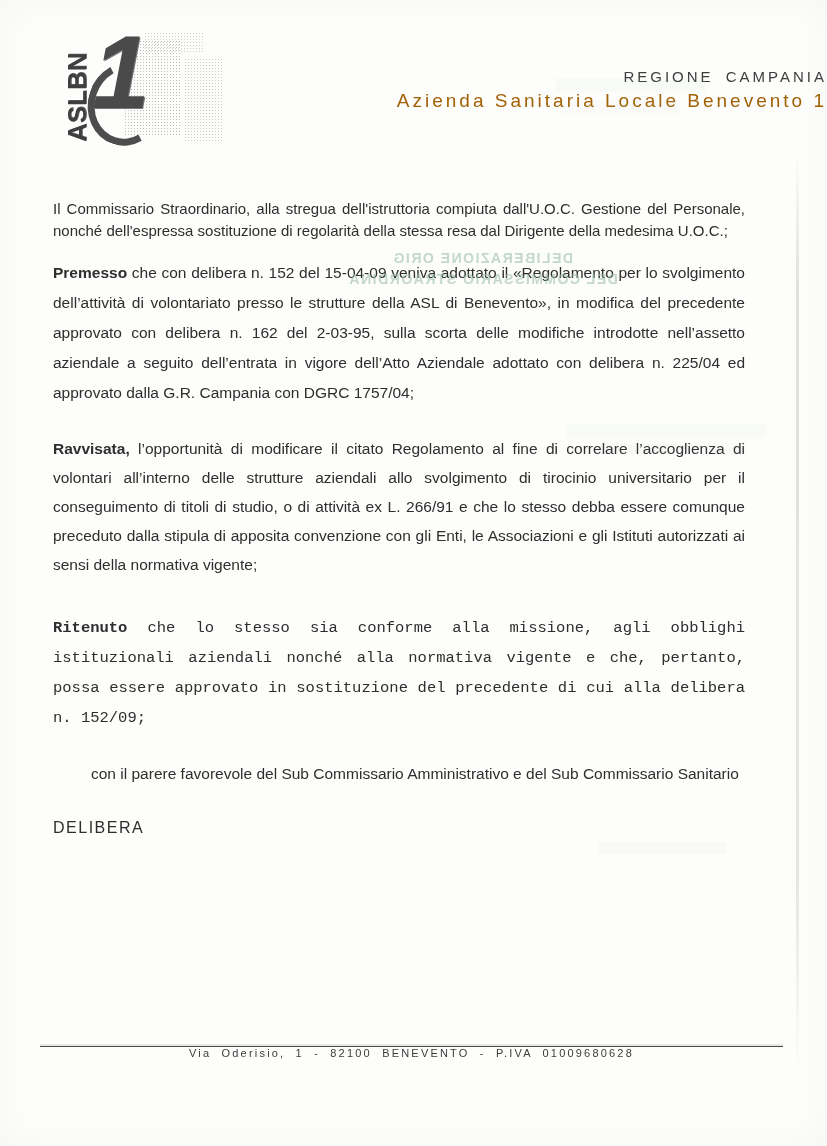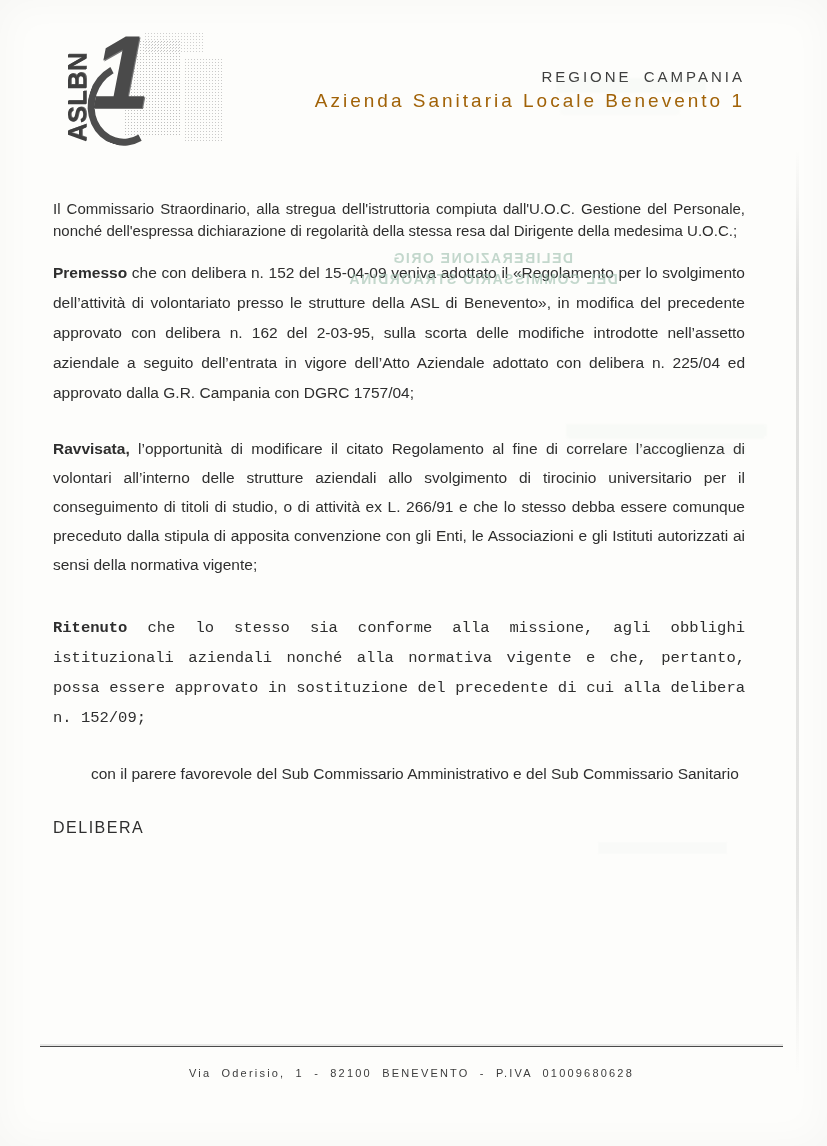--- a/index.html
+++ b/index.html
@@ -10,21 +10,20 @@
     margin:0 auto;
     background:#fdfdfb;
     overflow:hidden;
     font-family:"Liberation Sans", sans-serif;
     color:#2e2e2e;
     box-shadow:inset 0 0 40px rgba(0,0,0,0.03);
   }
   
   .header-text{
     padding-top:68px;
-    padding-right:82px;
     text-align:right;
     line-height:1.15;
   }
   .region-title{
     font-size:15px;
     letter-spacing:3px;
     color:#3d3d3d;
     word-spacing:5px;
   }
   .org-title{
@@ -88,21 +87,21 @@
     font-size:16px;
     letter-spacing:1.5px;
     color:#2e2e2e;
   }
   
   .footer{
     position:absolute;left:40px;right:44px;top:1046px;
     border-top:1px solid #4a4a4a;
     box-shadow:0 -2px 0 rgba(70,70,70,0.12);
     text-align:center;
-    padding-top:20px;
+    padding-top:0;
   }
   .footer-address{
     font-size:11px;
     letter-spacing:2.2px;
     word-spacing:5px;
     color:#3c3c3c;
   }
   
   .ghost-text{
     position:absolute;
@@ -159,21 +158,21 @@
   <div class="ghost-text ghost2">DEL COMMISSARIO STRAORDINA</div>
   <div class="ghost-smudge gs1"></div>
   <div class="ghost-smudge gs2"></div>
   <div class="ghost-smudge gs3"></div>
   <div class="ghost-smudge gs4"></div>
   <div class="ghost-smudge gs5"></div>
   <div class="scan-streak"></div>
 
   <div class="content">
 
-    <p class="para p-intro"><span class="lead"></span><span>Il Commissario Straordinario, alla stregua dell'istruttoria compiuta dall'U.O.C. Gestione del Personale, nonché dell'espressa dichiarazione di regolarità della stessa resa dal Dirigente della medesima U.O.C.;</span></p>
+    <p class="para p-intro"><span class="lead"></span><span>Il Commissario Straordinario, alla stregua dell'istruttoria compiuta dall'U.O.C. Gestione del Personale, nonché dell'espressa sostituzione di regolarità della stessa resa dal Dirigente della medesima U.O.C.;</span></p>
 
     <p class="para p-premesso"><span class="lead">Premesso</span><span> che con delibera n. 152 del 15-04-09 veniva adottato il «Regolamento per lo svolgimento dell’attività di volontariato presso le strutture della ASL di Benevento», in modifica del precedente approvato con delibera n. 162 del 2-03-95, sulla scorta delle modifiche introdotte nell’assetto aziendale a seguito dell’entrata in vigore dell’Atto Aziendale adottato con delibera n. 225/04 ed approvato dalla G.R. Campania con DGRC 1757/04;</span></p>
 
     <p class="para p-ravvisata"><span class="lead">Ravvisata,</span><span> l’opportunità di modificare il citato Regolamento al fine di correlare l’accoglienza di volontari all’interno delle strutture aziendali allo svolgimento di tirocinio universitario per il conseguimento di titoli di studio, o di attività ex L. 266/91 e che lo stesso debba essere comunque preceduto dalla stipula di apposita convenzione con gli Enti,  le Associazioni e gli Istituti autorizzati ai sensi della normativa vigente;</span></p>
 
 
     <p class="para p-ritenuto"><span class="lead">Ritenuto</span><span> che lo stesso sia conforme alla missione, agli obblighi istituzionali aziendali nonché alla normativa vigente e che, pertanto, possa essere approvato in sostituzione del precedente di cui alla delibera n. 152/09;</span></p>
 
     <p class="para p-parere"><span class="lead"></span><span>con il parere favorevole del Sub Commissario Amministrativo e del Sub Commissario Sanitario</span></p>
 

